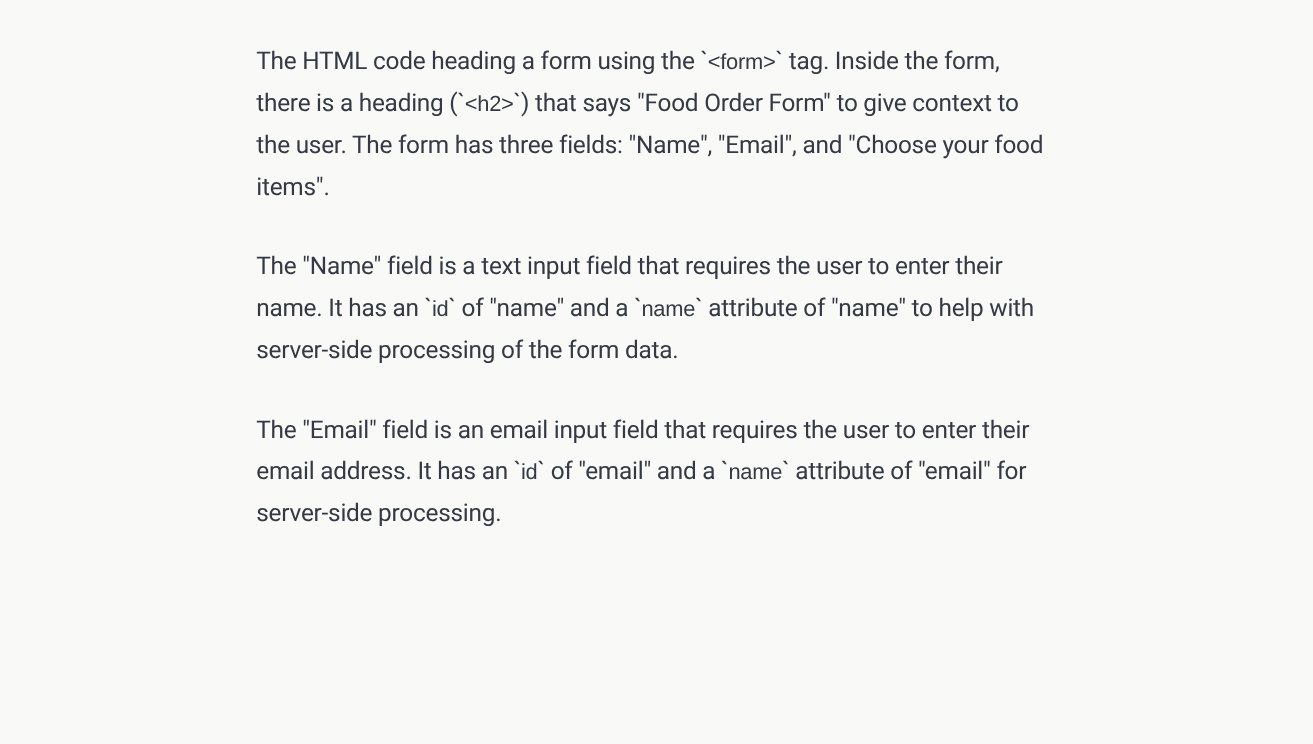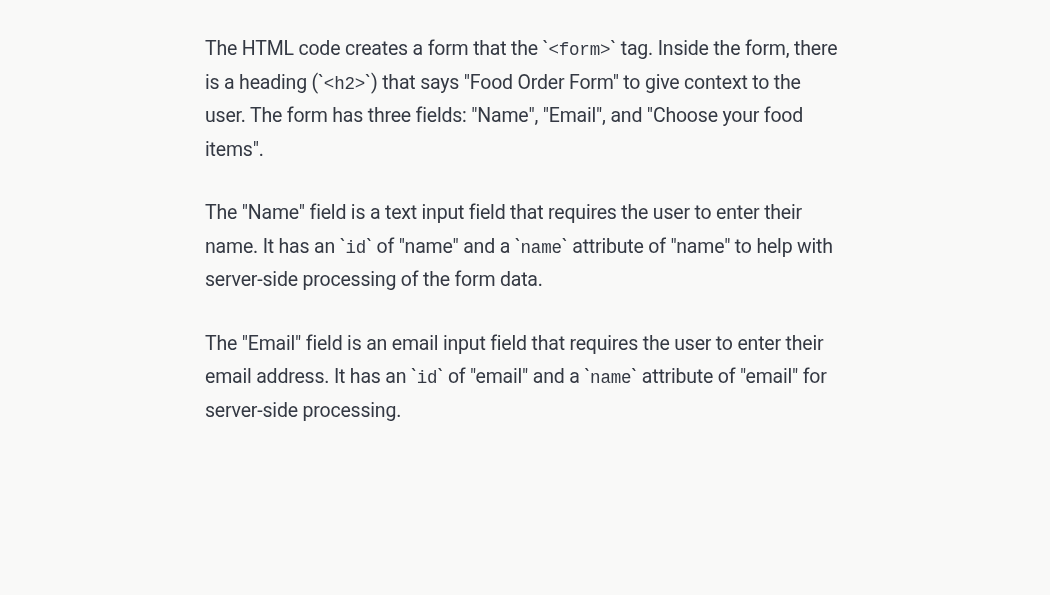--- a/index.html
+++ b/index.html
@@ -21,31 +21,31 @@
       padding: 0 20px;
     }
     p {
       color: #343943;
       font-size: 19.5px;
       line-height: 1.72;
       margin-bottom: 30px;
       letter-spacing: -0.01em;
     }
     code {
-      font-family: Liberation Mono, monospace;
+      font-family: Liberation Sans, sans-serif;
       font-size: 17.5px;
       color: #343943;
     }
   </style>
 </head>
 <body>
 
 <div class="content">
   <p>
-    <span>The HTML code creates a form that the `</span><code>&lt;form&gt;</code><span>` tag. Inside the form, there is a heading (`</span><code>&lt;h2&gt;</code><span>`) that says "Food Order Form" to give context to the user. The form has three fields: "Name", "Email", and "Choose your food items".</span>
+    <span>The HTML code heading a form using the `</span><code>&lt;form&gt;</code><span>` tag. Inside the form, there is a heading (`</span><code>&lt;h2&gt;</code><span>`) that says "Food Order Form" to give context to the user. The form has three fields: "Name", "Email", and "Choose your food items".</span>
   </p>
   <p>
     <span>The "Name" field is a text input field that requires the user to enter their name. It has an `</span><code>id</code><span>` of "name" and a `</span><code>name</code><span>` attribute of "name" to help with server-side processing of the form data.</span>
   </p>
   <p>
     <span>The "Email" field is an email input field that requires the user to enter their email address. It has an `</span><code>id</code><span>` of "email" and a `</span><code>name</code><span>` attribute of "email" for server-side processing.</span>
   </p>
 </div>
 
 </body></html>

